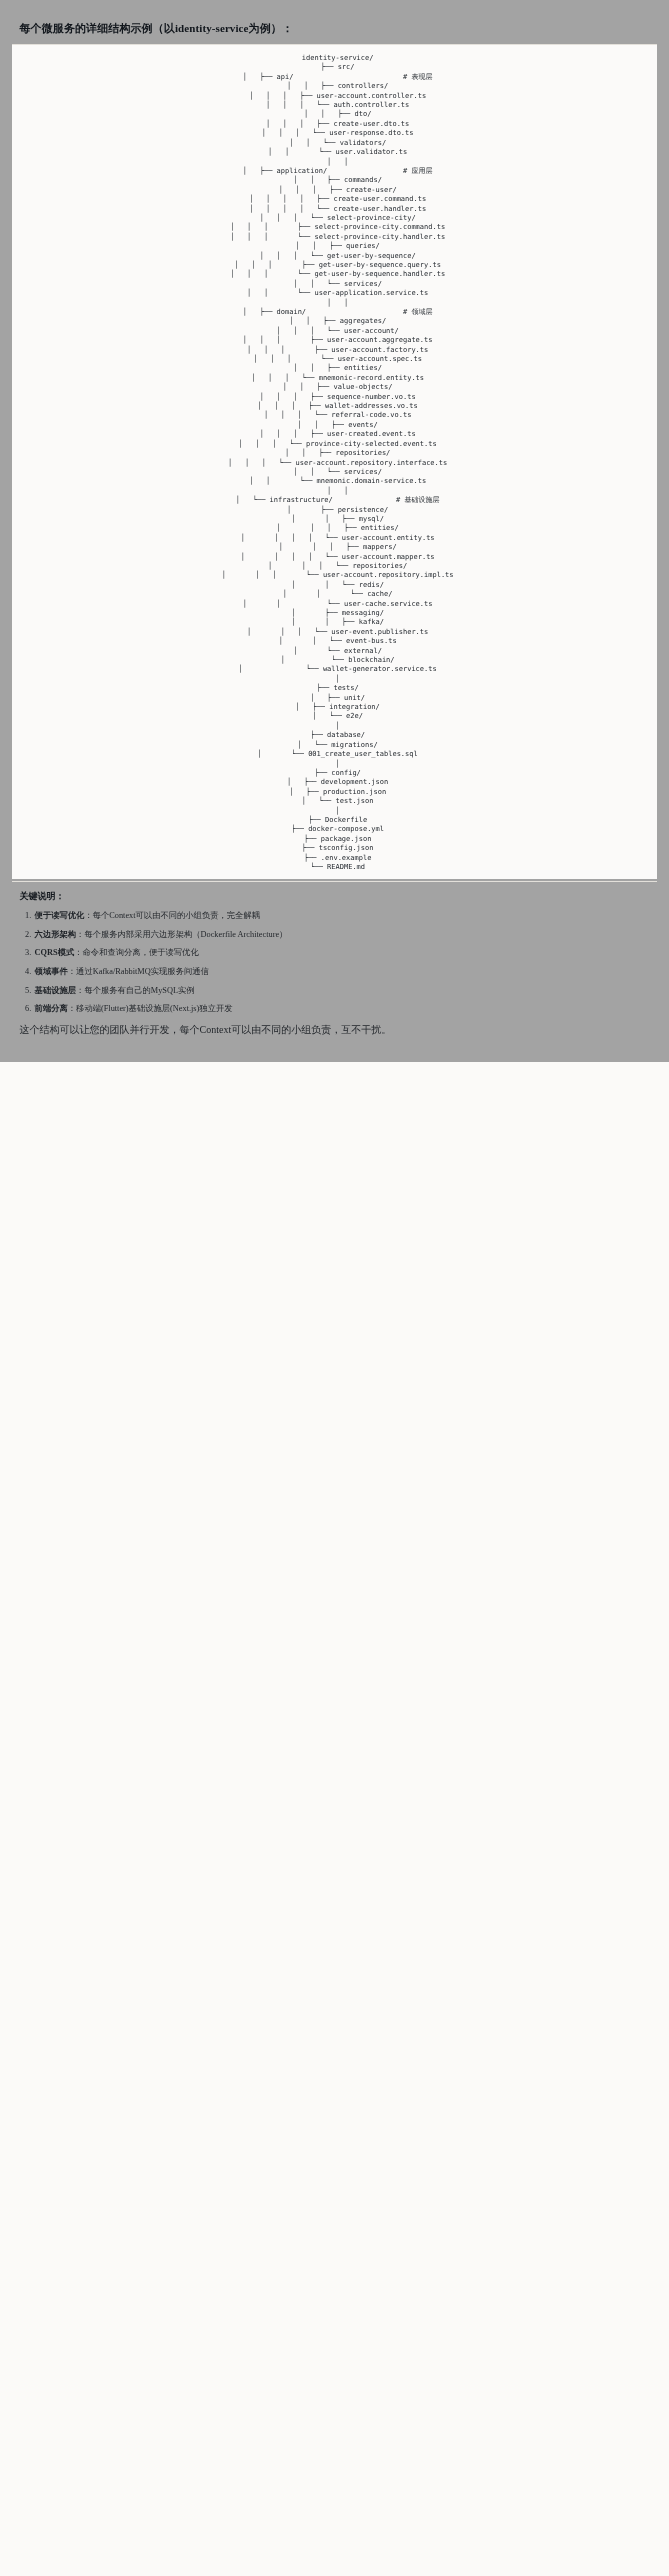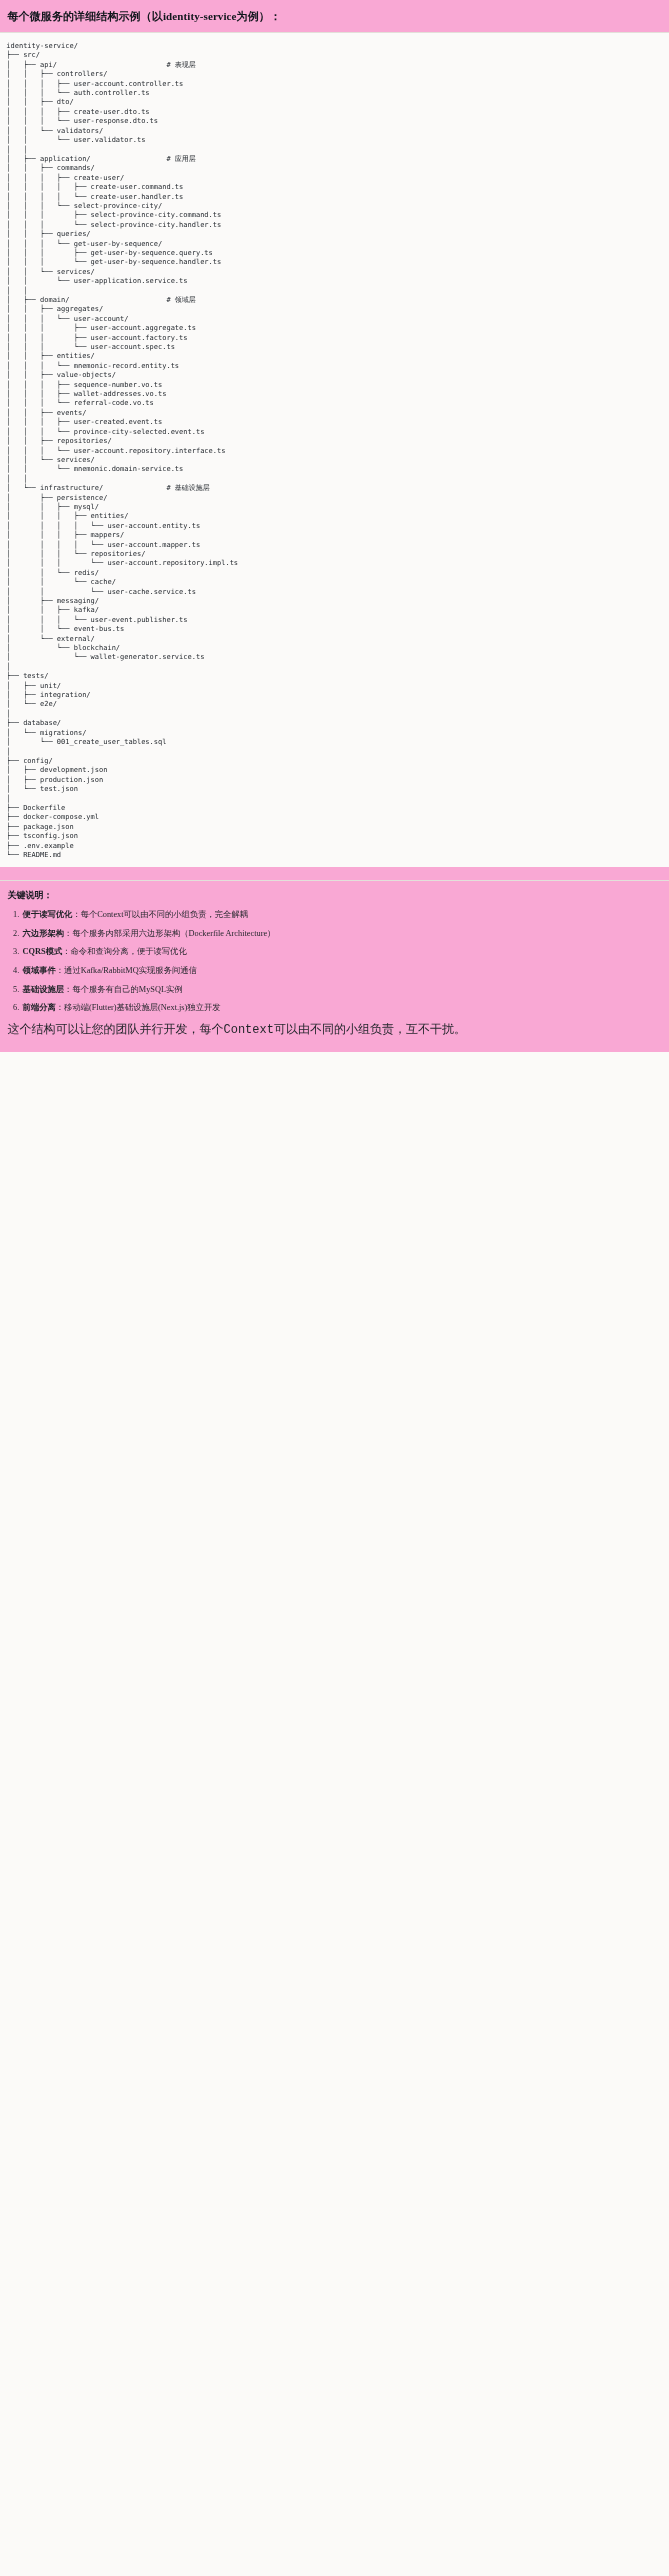--- a/index.html
+++ b/index.html
@@ -9,55 +9,56 @@
   }
   body {
     width: 669px;
     font-family: "Liberation Serif", serif;
     color: #1f2328;
     -webkit-font-smoothing: antialiased;
   }
   .page {
     width: 669px;
     box-sizing: border-box;
-    background: #f9a8d4;
-    padding: 0;
+    background: #a3a3a3;
+    padding: 12px;
   }
   .doc-title {
     font-family: "Liberation Serif", serif;
     font-weight: bold;
     font-size: 11px;
     line-height: 1.45;
     color: #11161c;
     padding: 8.8px 7.5px 7.5px 7.5px;
     margin: 0;
     border-bottom: 0.6px solid #e3e0da;
     letter-spacing: 0.1px;
   }
   .tree-block {
     background: #fbfaf9;
     margin: 0;
     padding: 8.8px 0 6.3px 6.3px;
     border: 0;
+    text-align: center;
   }
   pre.tree {
     margin: 0;
     padding: 0;
     font-family: "DejaVu Sans Mono", "Liberation Mono", monospace;
     font-size: 7px;
     line-height: 9.4px;
     color: #24292f;
     white-space: pre;
     tab-size: 4;
     letter-spacing: 0px;
   }
   .keypoints {
     padding: 0 7.5px 5px 7.5px;
     border-top: 0.6px solid #e3e0da;
-    margin-top: 13px;
+    margin-top: 2px;
   }
   .kp-heading {
     font-family: "Liberation Serif", serif;
     font-weight: bold;
     font-size: 9px;
     color: #11161c;
     margin: 8.8px 0 6.3px 0;
   }
   ol.kp-list {
     margin: 0 0 2.5px 0;
@@ -67,26 +68,25 @@
     color: #1f2328;
   }
   ol.kp-list li {
     margin: 0 0 6.3px 0;
     padding-left: 1.3px;
   }
   ol.kp-list li b {
     font-weight: bold;
   }
   .closing {
-    font-size: 12px;
+    font-size: 10px;
     line-height: 1.55;
     color: #1f2328;
     margin: 6.3px 0 7.5px 0;
     padding: 0 0 0 0;
-    font-family: Liberation Mono, monospace;
   }
 </style>
 </head>
 <body>
 
 <div class="page">
 
   <h1 class="doc-title">每个微服务的详细结构示例（以identity-service为例）：</h1>
 
   <div class="tree-block">

